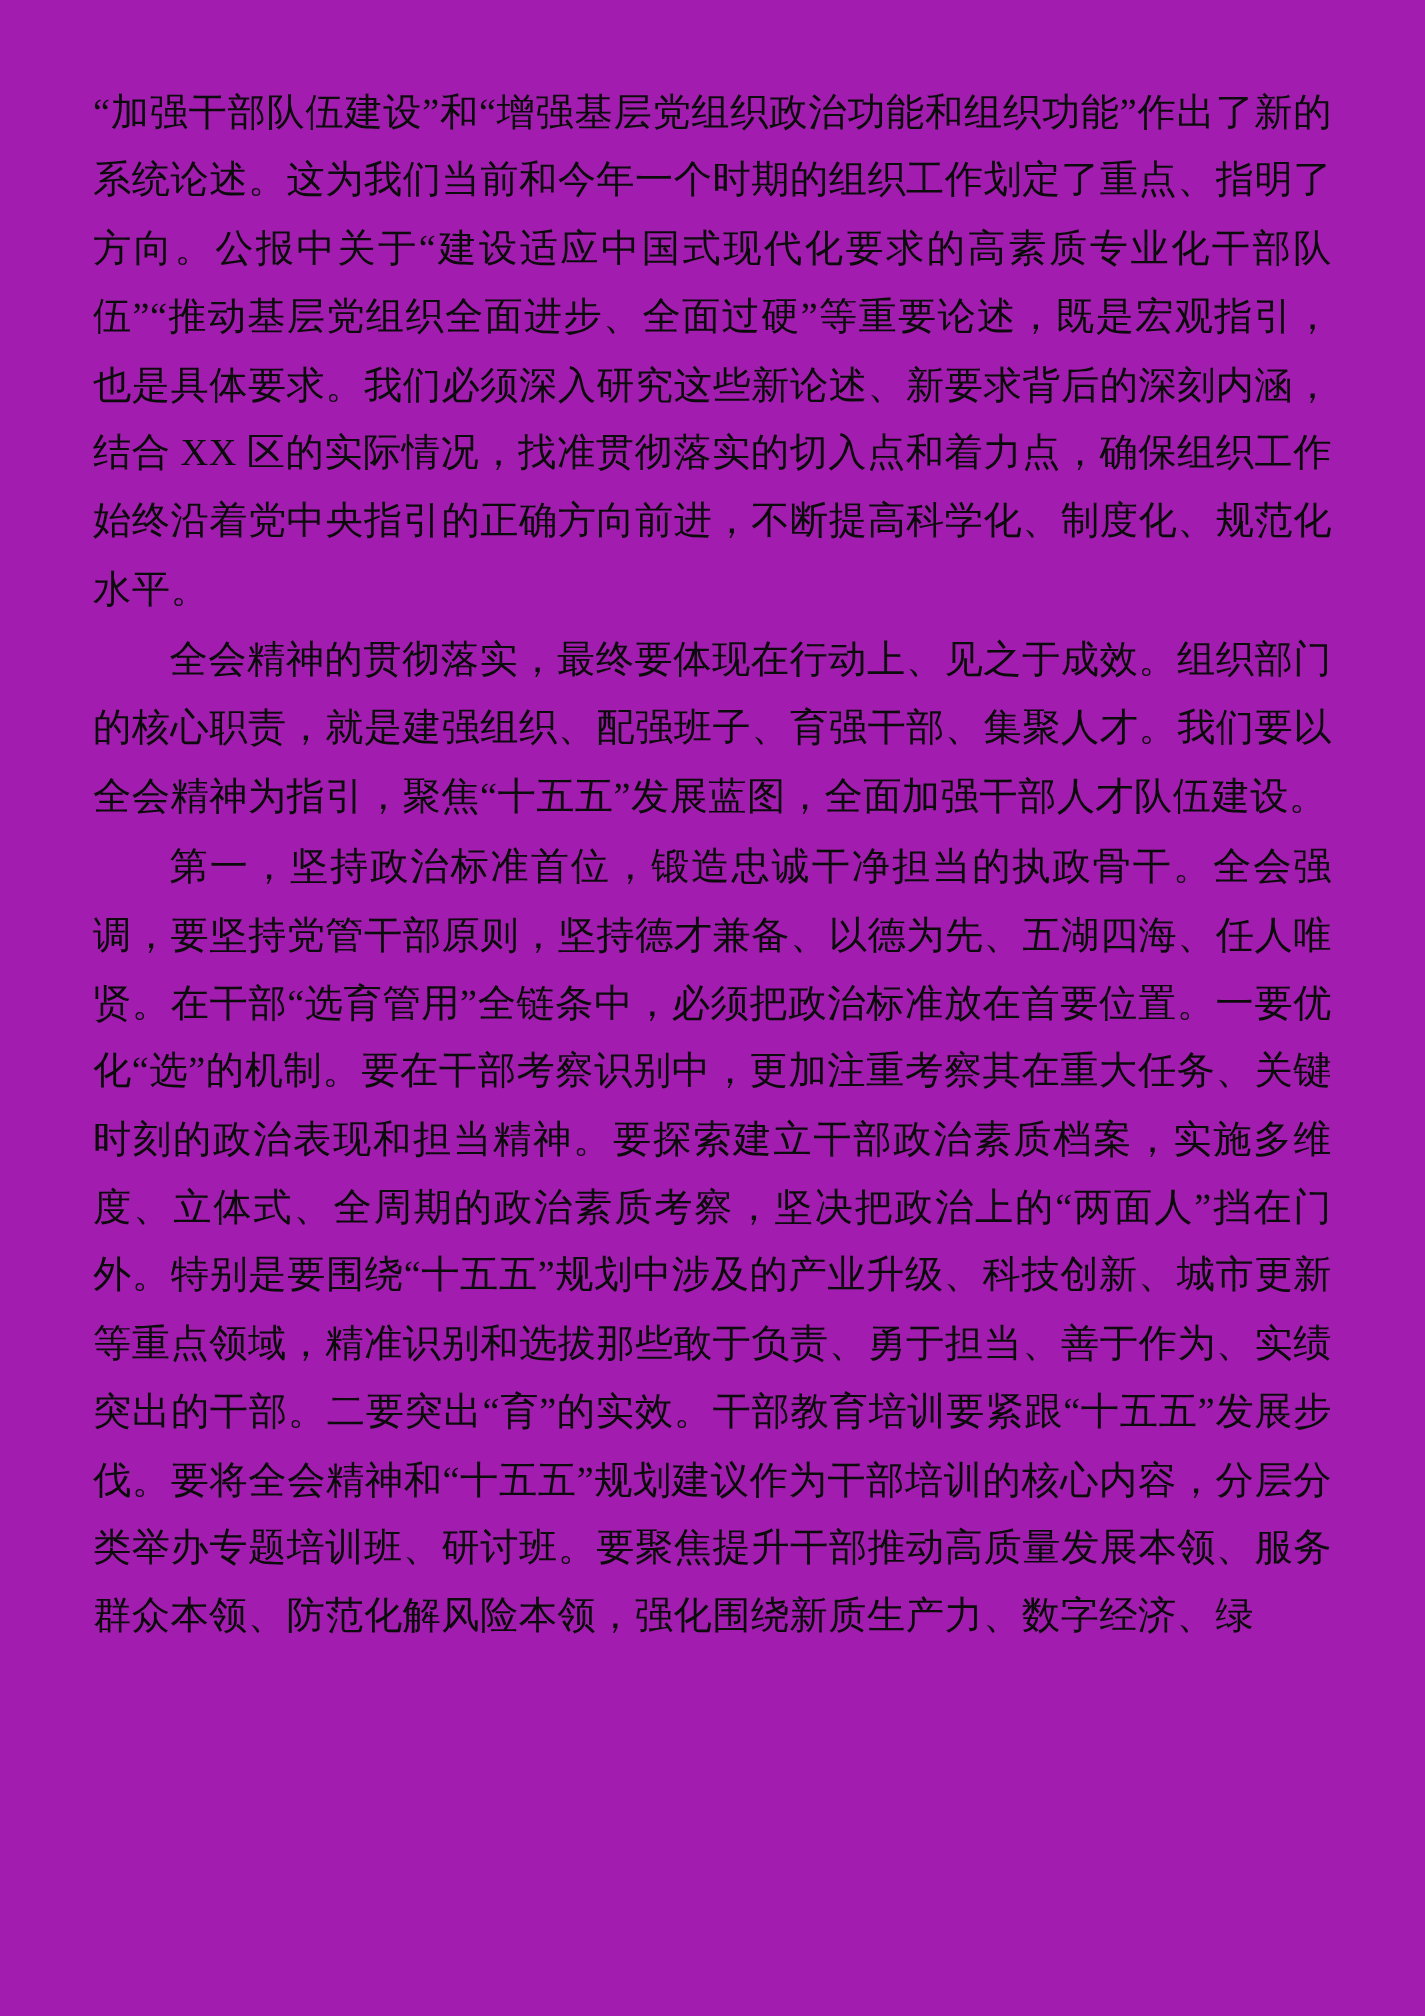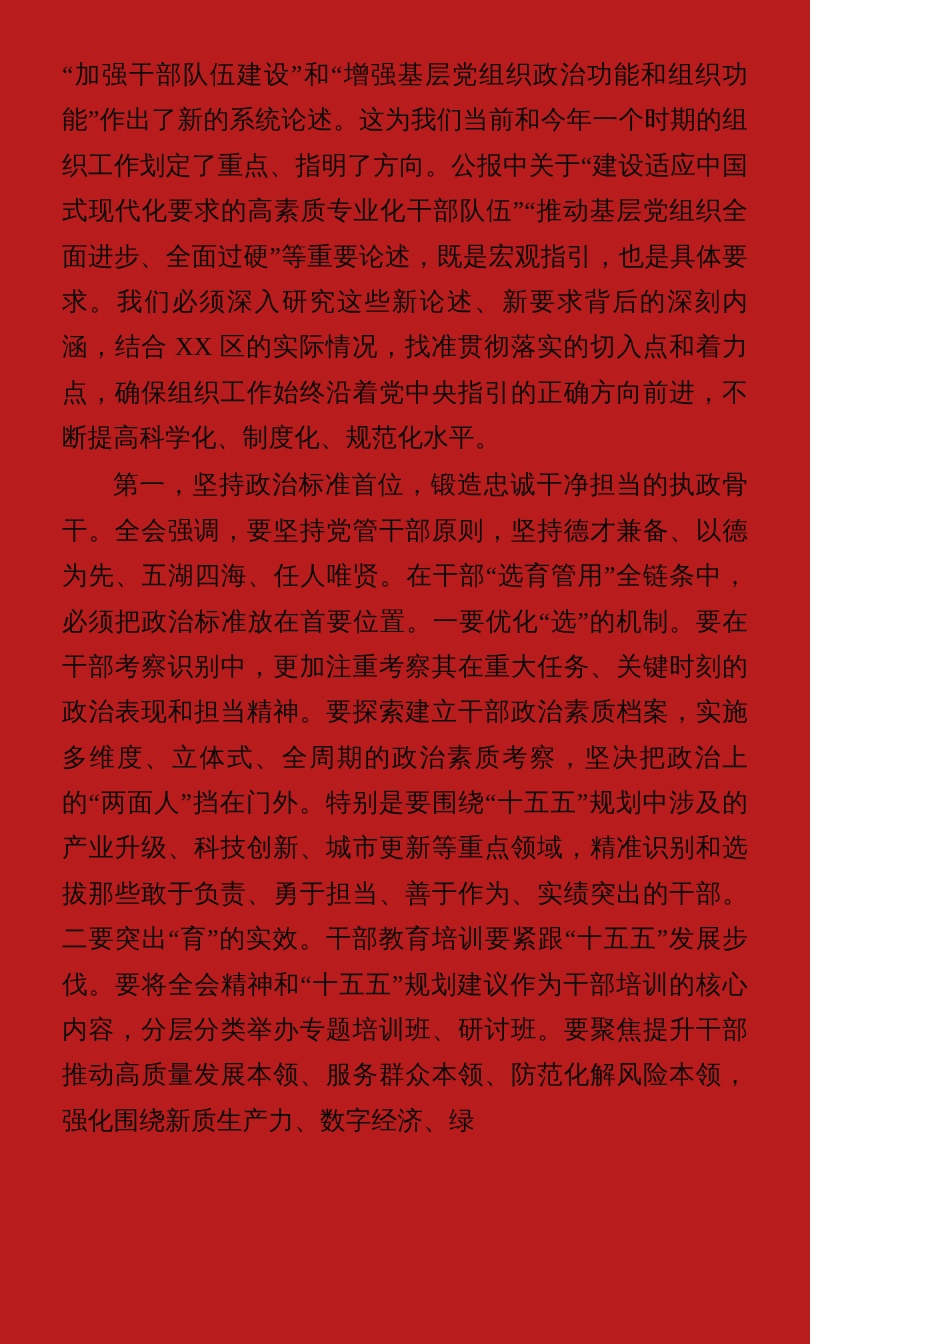--- a/index.html
+++ b/index.html
@@ -1,23 +1,23 @@
 <!DOCTYPE html>
 <html><head>
 <meta charset="utf-8">
 <style>
   html, body {
     margin: 0;
     padding: 0;
     background: #ffffff;
   }
   .page {
-    width: 810px;
+    width: 950px;
     height: 1344px;
-    background: #b91c1c;
+    background: #a21caf;
     position: relative;
     box-sizing: border-box;
     padding: 52px 62px 25px 62px;
     font-family: "Liberation Serif", "DejaVu Serif", serif;
     color: #0b0b0b;
     overflow: hidden;
   }
   .doc-body {
     font-size: 25.5px;
     line-height: 1.78;
@@ -37,15 +37,16 @@
   .heading {
     text-indent: 2em;
   }
 </style>
 </head>
 <body>
 
 <div class="page">
   <div class="doc-body">
     <p class="cont">“加强干部队伍建设”和“增强基层党组织政治功能和组织功能”作出了新的系统论述。这为我们当前和今年一个时期的组织工作划定了重点、指明了方向。公报中关于“建设适应中国式现代化要求的高素质专业化干部队伍”“推动基层党组织全面进步、全面过硬”等重要论述，既是宏观指引，也是具体要求。我们必须深入研究这些新论述、新要求背后的深刻内涵，结合 XX 区的实际情况，找准贯彻落实的切入点和着力点，确保组织工作始终沿着党中央指引的正确方向前进，不断提高科学化、制度化、规范化水平。</p>
+    <p class="indent">全会精神的贯彻落实，最终要体现在行动上、见之于成效。组织部门的核心职责，就是建强组织、配强班子、育强干部、集聚人才。我们要以全会精神为指引，聚焦“十五五”发展蓝图，全面加强干部人才队伍建设。</p>
     <p class="indent">第一，坚持政治标准首位，锻造忠诚干净担当的执政骨干。全会强调，要坚持党管干部原则，坚持德才兼备、以德为先、五湖四海、任人唯贤。在干部“选育管用”全链条中，必须把政治标准放在首要位置。一要优化“选”的机制。要在干部考察识别中，更加注重考察其在重大任务、关键时刻的政治表现和担当精神。要探索建立干部政治素质档案，实施多维度、立体式、全周期的政治素质考察，坚决把政治上的“两面人”挡在门外。特别是要围绕“十五五”规划中涉及的产业升级、科技创新、城市更新等重点领域，精准识别和选拔那些敢于负责、勇于担当、善于作为、实绩突出的干部。二要突出“育”的实效。干部教育培训要紧跟“十五五”发展步伐。要将全会精神和“十五五”规划建议作为干部培训的核心内容，分层分类举办专题培训班、研讨班。要聚焦提升干部推动高质量发展本领、服务群众本领、防范化解风险本领，强化围绕新质生产力、数字经济、绿</p>
   </div>
 </div>
 
 </body></html>

